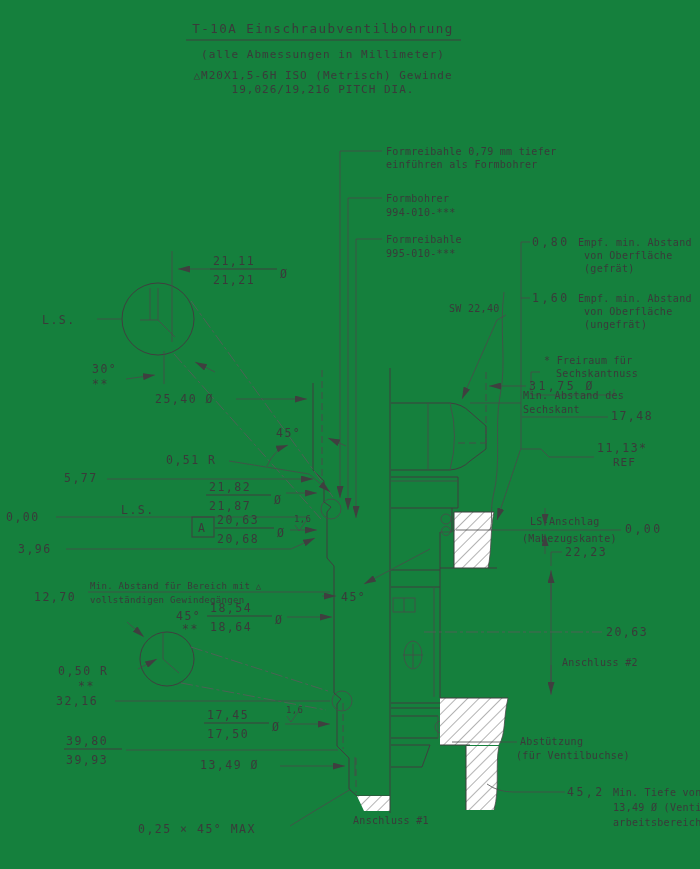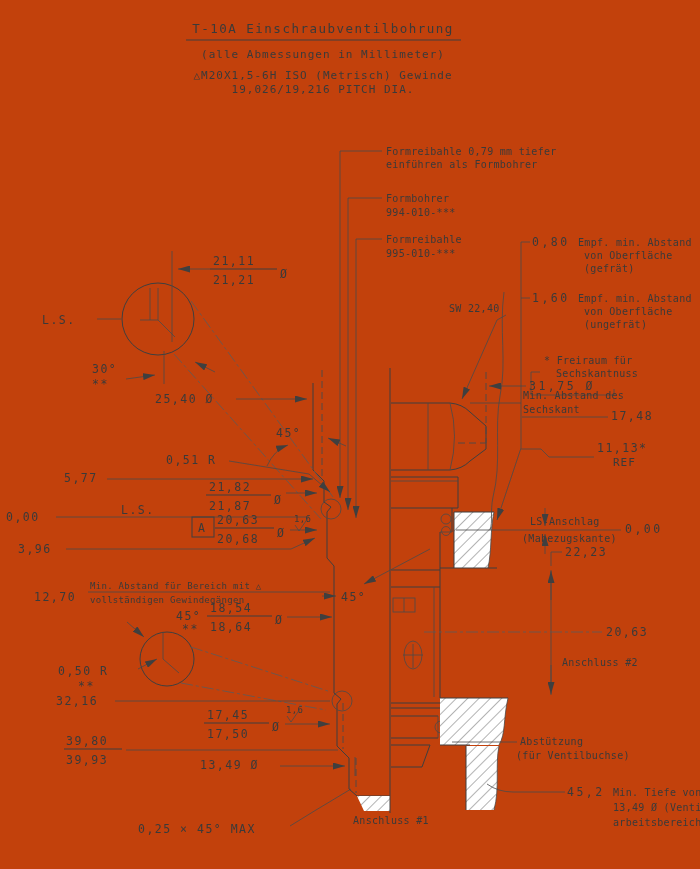--- a/index.html
+++ b/index.html
@@ -1,16 +1,16 @@
 <!DOCTYPE html>
 <html><head>
 <meta charset="utf-8">
 <style>
   html,body{margin:0;padding:0;background:#fff;}
-  #stage{position:relative;width:700px;height:869px;background:#c2410c;overflow:hidden;}
+  #stage{position:relative;width:700px;height:869px;background:#15803d;overflow:hidden;}
   svg{position:absolute;left:0;top:0;}
   .ln{stroke:#3f3f3f;stroke-width:1;fill:none;}
   .thin{stroke:#4a4a4a;stroke-width:0.8;fill:none;}
   .dash{stroke:#4a4a4a;stroke-width:0.9;fill:none;stroke-dasharray:7 4;}
   .dashdot{stroke:#5a5a5a;stroke-width:0.8;fill:none;stroke-dasharray:12 3 3 3;}
   .txt{font-family:"DejaVu Sans Mono",monospace;fill:#3a3a3a;}
   .ttl{font-size:12.5px;letter-spacing:1.5px;}
   .sub{font-size:11px;letter-spacing:1px;}
   .dim{font-size:11.5px;letter-spacing:1.5px;}
   .dimw{font-size:11.5px;letter-spacing:2.5px;}

